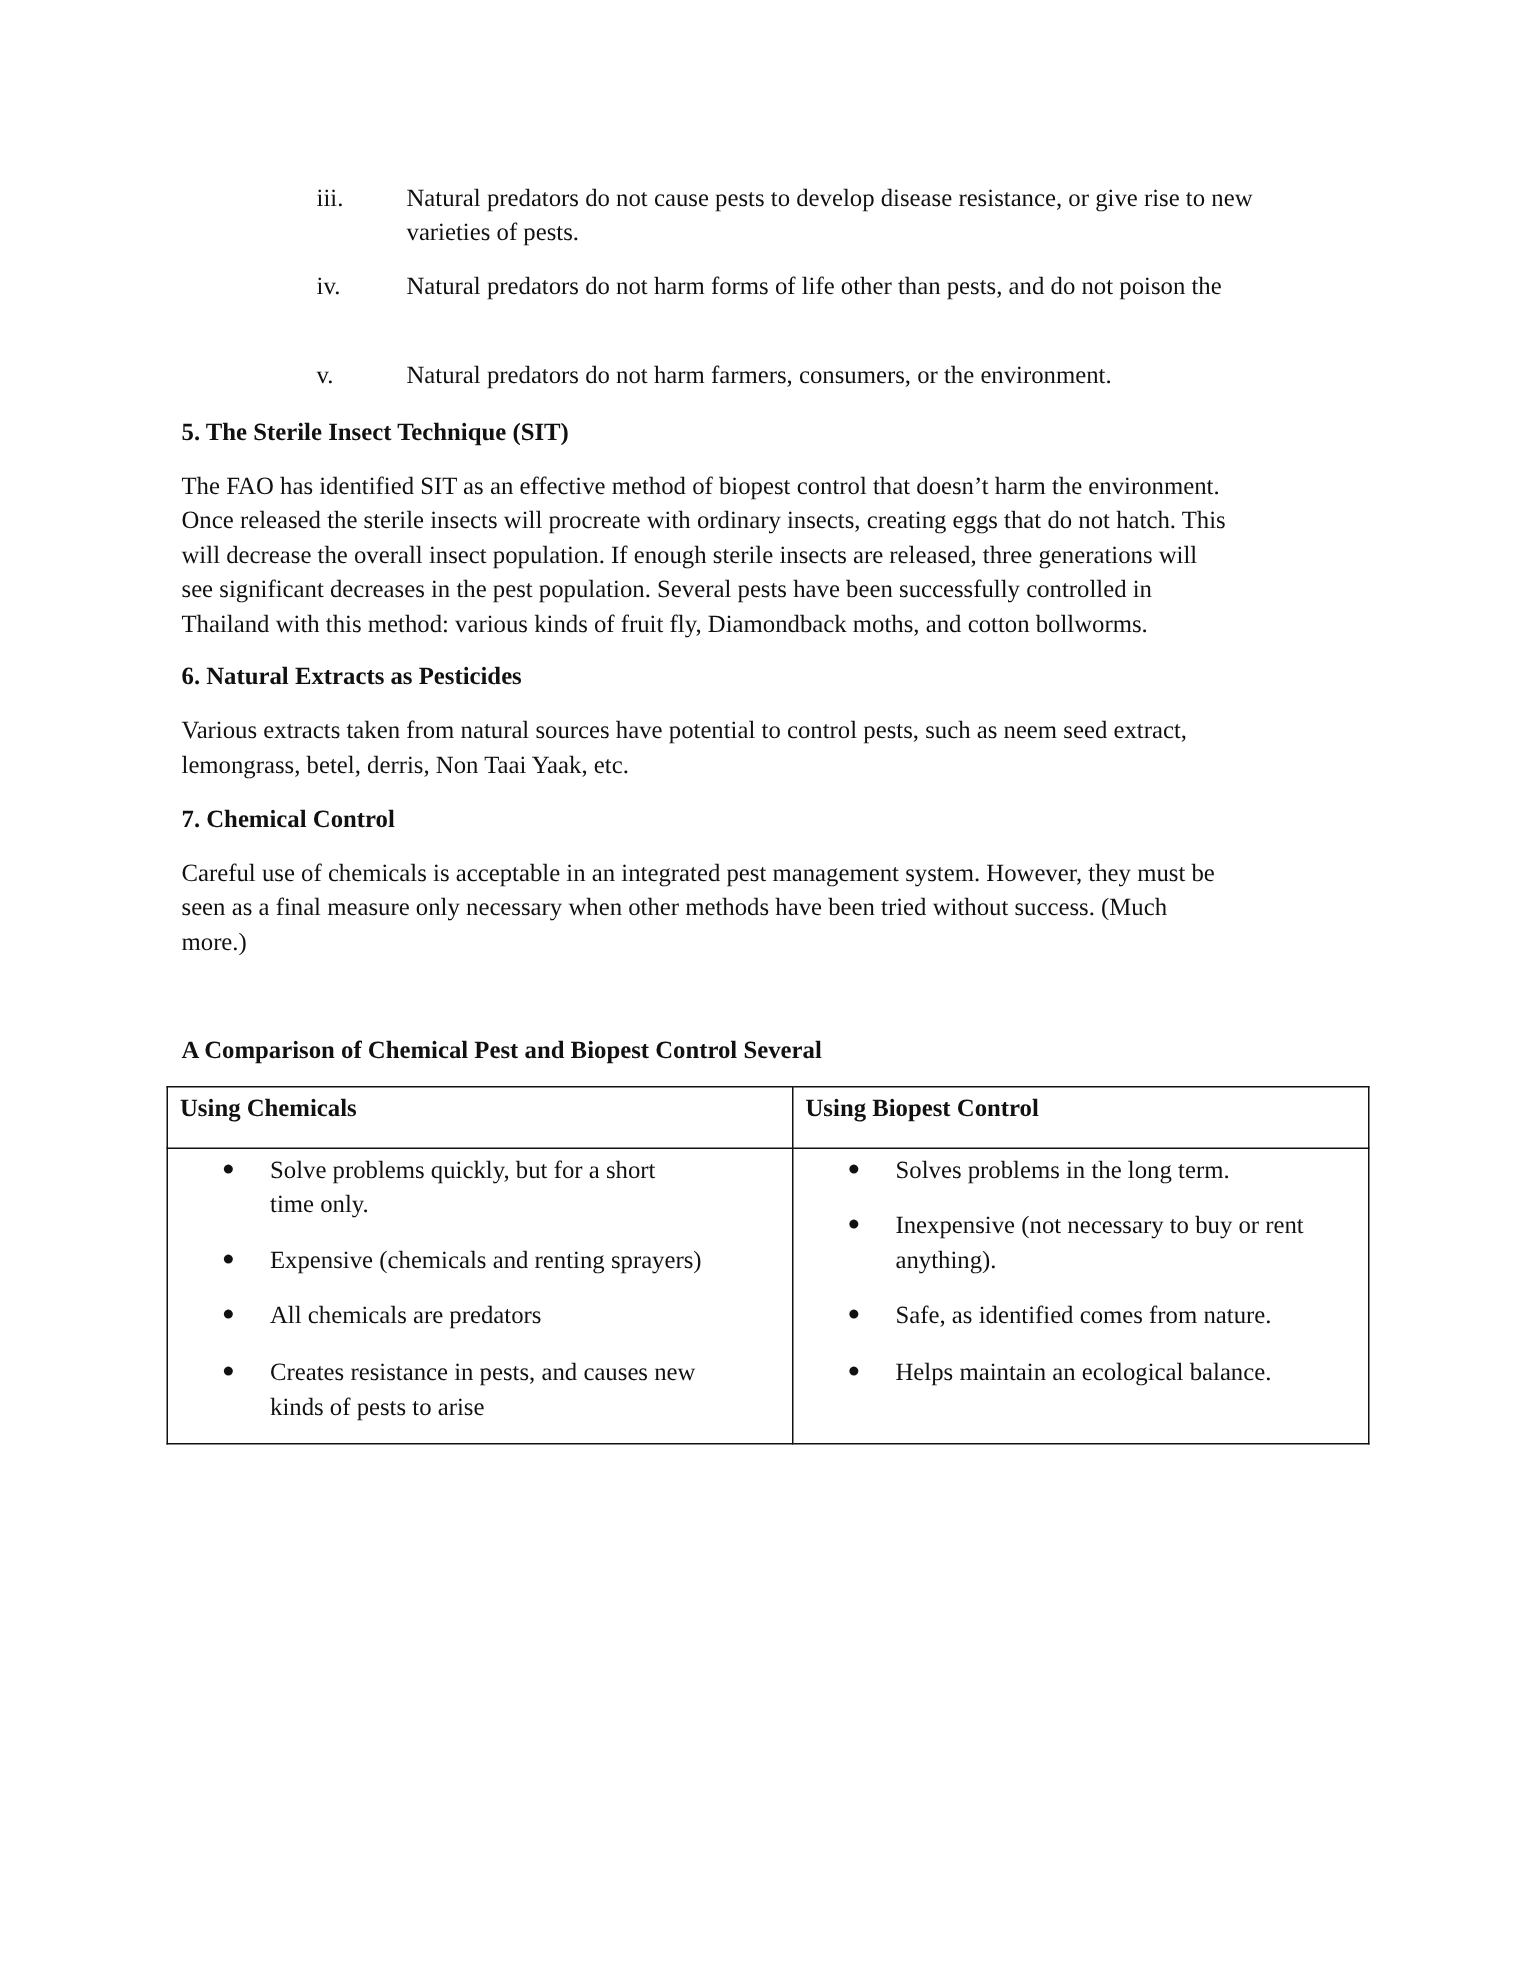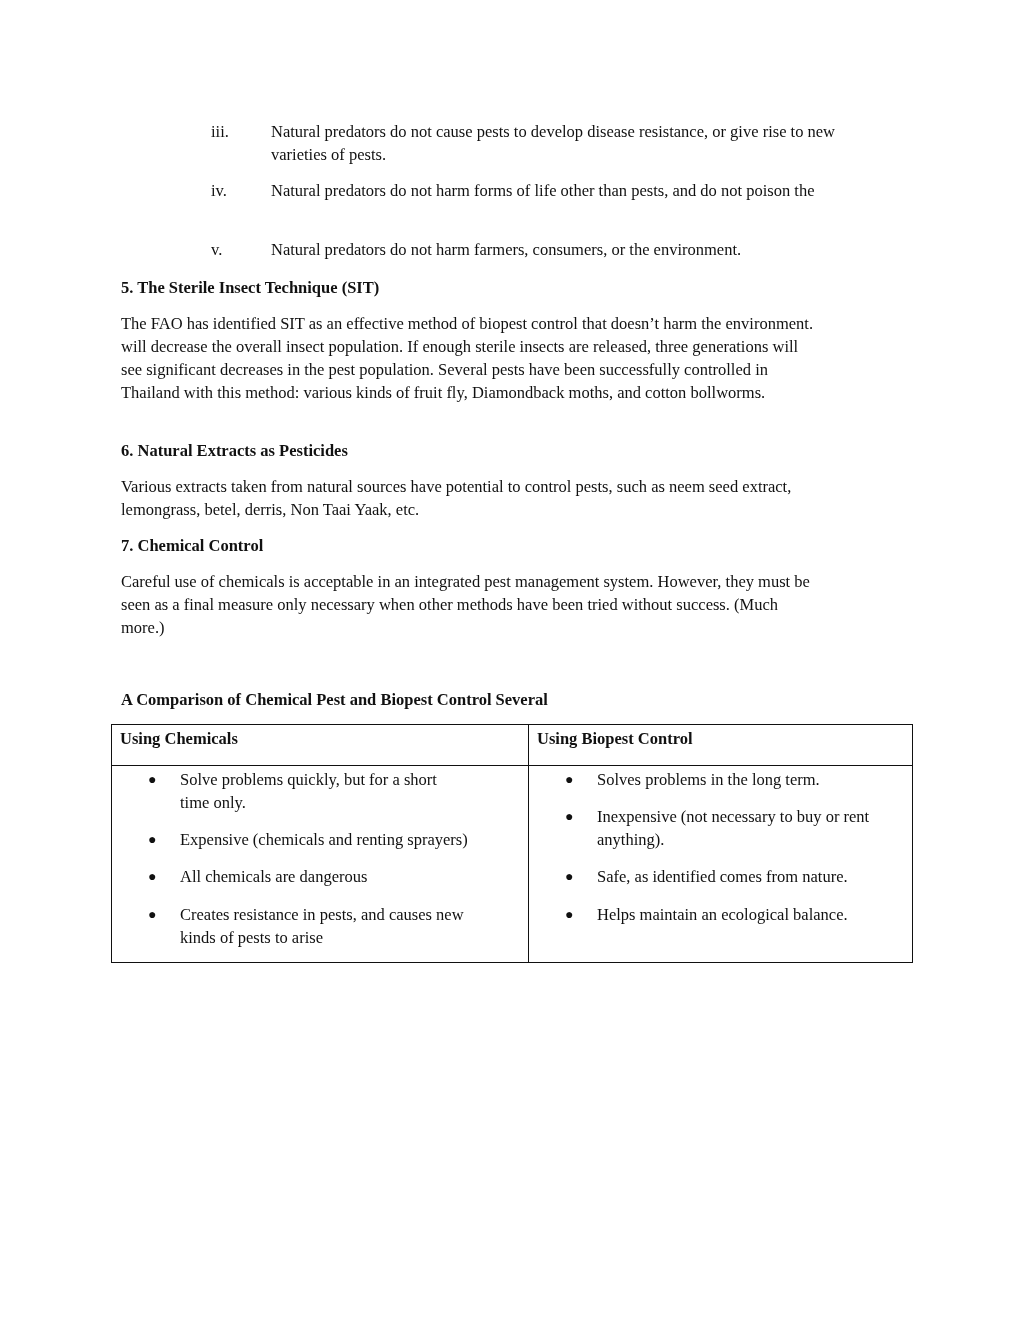--- a/index.html
+++ b/index.html
@@ -52,20 +52,21 @@
   <div class="roman-item" style="top:238px;">
     <span class="roman-num">v.</span>
     <div class="roman-text">
       <span class="line" style="display:block;white-space:nowrap;">Natural predators do not harm farmers, consumers, or the environment.</span>
     </div>
   </div>
 
   <div class="heading" style="top:276px;">5. The Sterile Insect Technique (SIT)</div>
   <div class="para" style="top:312px;">
     <span class="line">The FAO has identified SIT as an effective method of biopest control that doesn’t harm the environment.</span>
+    <span class="line">Once released the sterile insects will procreate with ordinary insects, creating eggs that do not hatch. This</span>
     <span class="line">will decrease the overall insect population. If enough sterile insects are released, three generations will</span>
     <span class="line">see significant decreases in the pest population. Several pests have been successfully controlled in</span>
     <span class="line">Thailand with this method: various kinds of fruit fly, Diamondback moths, and cotton bollworms.</span>
   </div>
 
   <div class="heading" style="top:439px;">6. Natural Extracts as Pesticides</div>
   <div class="para" style="top:475px;">
     <span class="line">Various extracts taken from natural sources have potential to control pests, such as neem seed extract,</span>
     <span class="line">lemongrass, betel, derris, Non Taai Yaak, etc.</span>
   </div>
@@ -99,21 +100,21 @@
             </li>
             <li style="top:62px;">
               <span class="bullet">●</span>
               <span class="btext">
                 <span class="line">Expensive (chemicals and renting sprayers)</span>
               </span>
             </li>
             <li style="top:99px;">
               <span class="bullet">●</span>
               <span class="btext">
-                <span class="line">All chemicals are dangerous</span>
+                <span class="line">All chemicals are predators</span>
               </span>
             </li>
             <li style="top:137px;">
               <span class="bullet">●</span>
               <span class="btext">
                 <span class="line">Creates resistance in pests, and causes new</span>
                 <span class="line">kinds of pests to arise</span>
               </span>
             </li>
           </ul>

